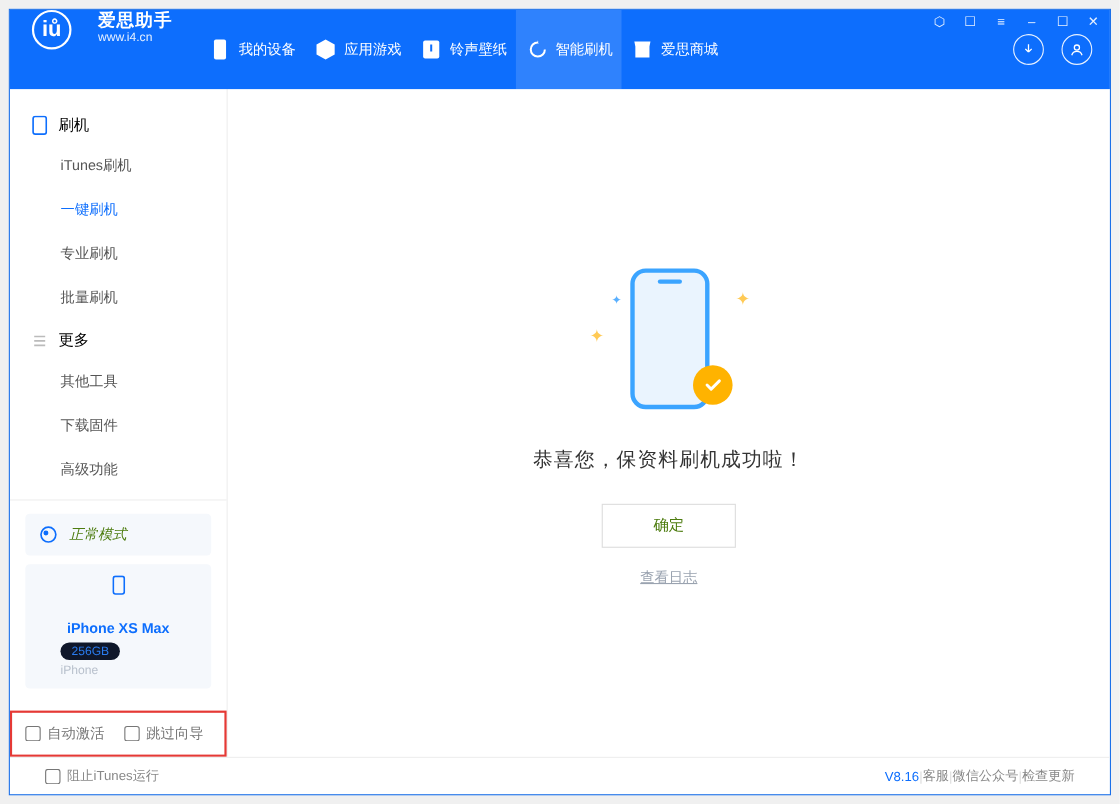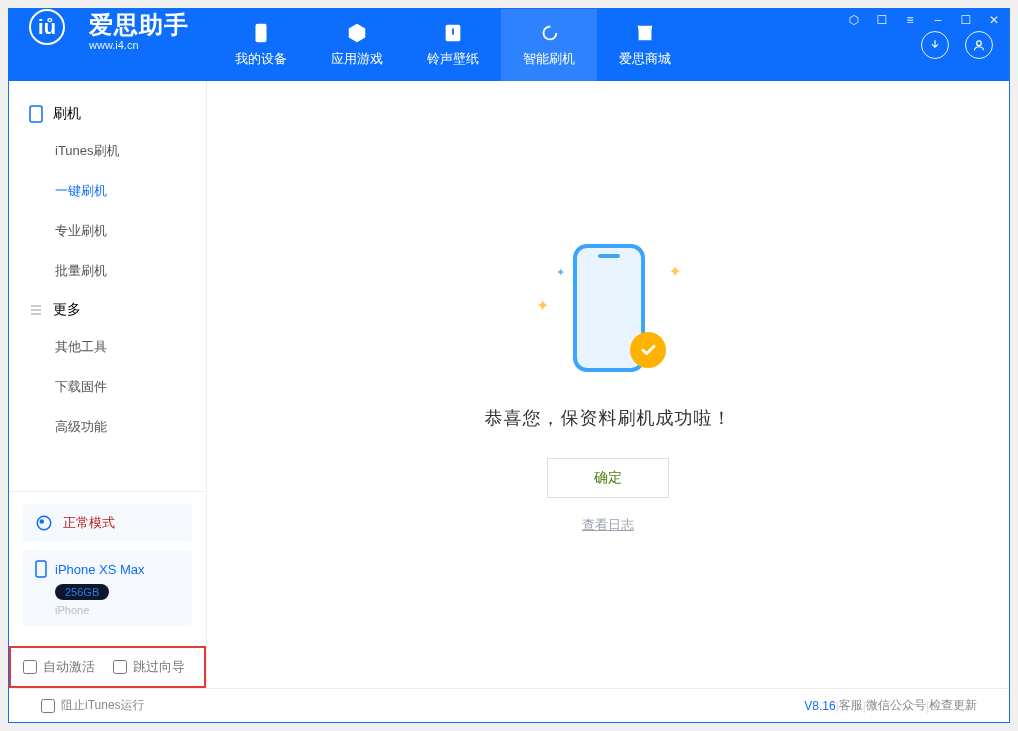--- a/index.html
+++ b/index.html
@@ -3,43 +3,43 @@
 <meta charset="utf-8">
 <style>
 * { margin: 0; padding: 0; box-sizing: border-box; font-family: "Microsoft YaHei", "PingFang SC", sans-serif; }
 body { background: #f0f0f0; padding: 8px; }
 .window { width: 1002px; height: 715px; margin: auto; background: #fff; border: 1px solid #1a6fe8; display: flex; flex-direction: column; overflow: hidden; }
 
 
 .header { height: 72px; background: linear-gradient(90deg,#0d6efd 0%,#0a5de0 50%,#0d6efd 100%); background:#0d6efd; display:flex; align-items:stretch; color:#fff; position:relative;}
 .header .brand { display:flex; align-items:flex-start; gap:24px; padding:0 24px 0 20px; }
 .brand-logo { width:36px; height:36px; border:2.5px solid #fff; border-radius:50%; display:flex; align-items:center; justify-content:center; font-weight:700; font-size:20px; color:#fff;}
-.brand-text .cn { font-size:24px; font-weight:600; letter-spacing:1px;}
+.brand-text .cn { font-size:16px; font-weight:600; letter-spacing:1px;}
 .brand-text .en { font-size:11px; opacity:.9; margin-top:-2px;}
 .nav-tabs { display:flex; }
-.nav-tab { width:96px; display:flex; flex-direction:column; align-items:center; justify-content:center; gap:6px; cursor:pointer; font-size:13px; position:relative;}
+.nav-tab { width:96px; display:flex; flex-direction:row; align-items:center; justify-content:center; gap:6px; cursor:pointer; font-size:13px; position:relative;}
 .nav-tab.active { background:rgba(255,255,255,.14);}
 .nav-tab svg { width:22px; height:22px; fill:#fff;}
 .header-right { margin-left:auto; display:flex; align-items:center; gap:16px; padding-right:16px;}
 .circ-btn { width:28px; height:28px; border:1.6px solid rgba(255,255,255,.9); border-radius:50%; display:flex; align-items:center; justify-content:center; cursor:pointer;}
 .circ-btn svg{width:14px;height:14px;stroke:#fff;fill:none;stroke-width:2;}
 .win-ctrls{position:absolute; top:4px; right:8px; display:flex; gap:14px; font-size:12px; color:rgba(255,255,255,.9);}
 .win-ctrls span{cursor:pointer; width:14px; text-align:center;}
 
 
 .body { flex:1; display:flex; min-height:0;}
 .sidebar { width:198px; border-right:1px solid #eee; display:flex; flex-direction:column;}
 .sb-scroll{ flex:1; overflow:auto; padding:14px 0;}
 .sb-header{ display:flex; align-items:center; gap:10px; padding:10px 20px 8px; color:#000000; font-size:14px; font-weight:500;}
 .sb-item{ padding:11px 20px 11px 46px; font-size:13px; color:#555; cursor:pointer;}
 .sb-item.active{ color:#0d6efd;}
 .sb-device{ padding:12px 14px; border-top:1px solid #eee;}
 .mode-box, .device-box{ background:#f5f8fc; border-radius:4px; padding:10px 12px; margin-bottom:8px;}
-.mode-box{ display:flex; align-items:center; gap:10px; color:#b91c1c; font-size:13px;}
-.device-box .dn{ display:flex; align-items:center; gap:8px; color:#0d6efd; font-weight:400; font-size:13px;}
+.mode-box{ display:flex; align-items:center; gap:10px; color:#4d7c0f; font-size:13px;font-style:italic;}
+.device-box .dn{ display:flex; align-items:center; gap:22px; color:#0d6efd; font-weight:700; font-size:13px;flex-direction:column;}
 .device-box .cap{ display:inline-block; background:#0f172a; color:#2a7cef; font-size:11px; padding:2px 10px; border-radius:10px; margin:6px 0 4px 20px;}
 .device-box .type{ font-size:11px; color:#b8c0cc; margin-left:20px;}
 .opts{ border:2px solid #e53935; padding:10px 12px; display:flex; gap:18px; font-size:13px; color:#777;align-items:center;}
 .cb{ display:flex; align-items:center; gap:6px; cursor:pointer;}
 .cb input{ width:14px; height:14px; accent-color:#0d6efd;}
 
 
 .main{ flex:1; display:flex; align-items:center; justify-content:center;}
 .result{ display:flex; flex-direction:column; align-items:center;}
 .illus{ width:200px; height:150px; position:relative; margin-bottom:20px;}

